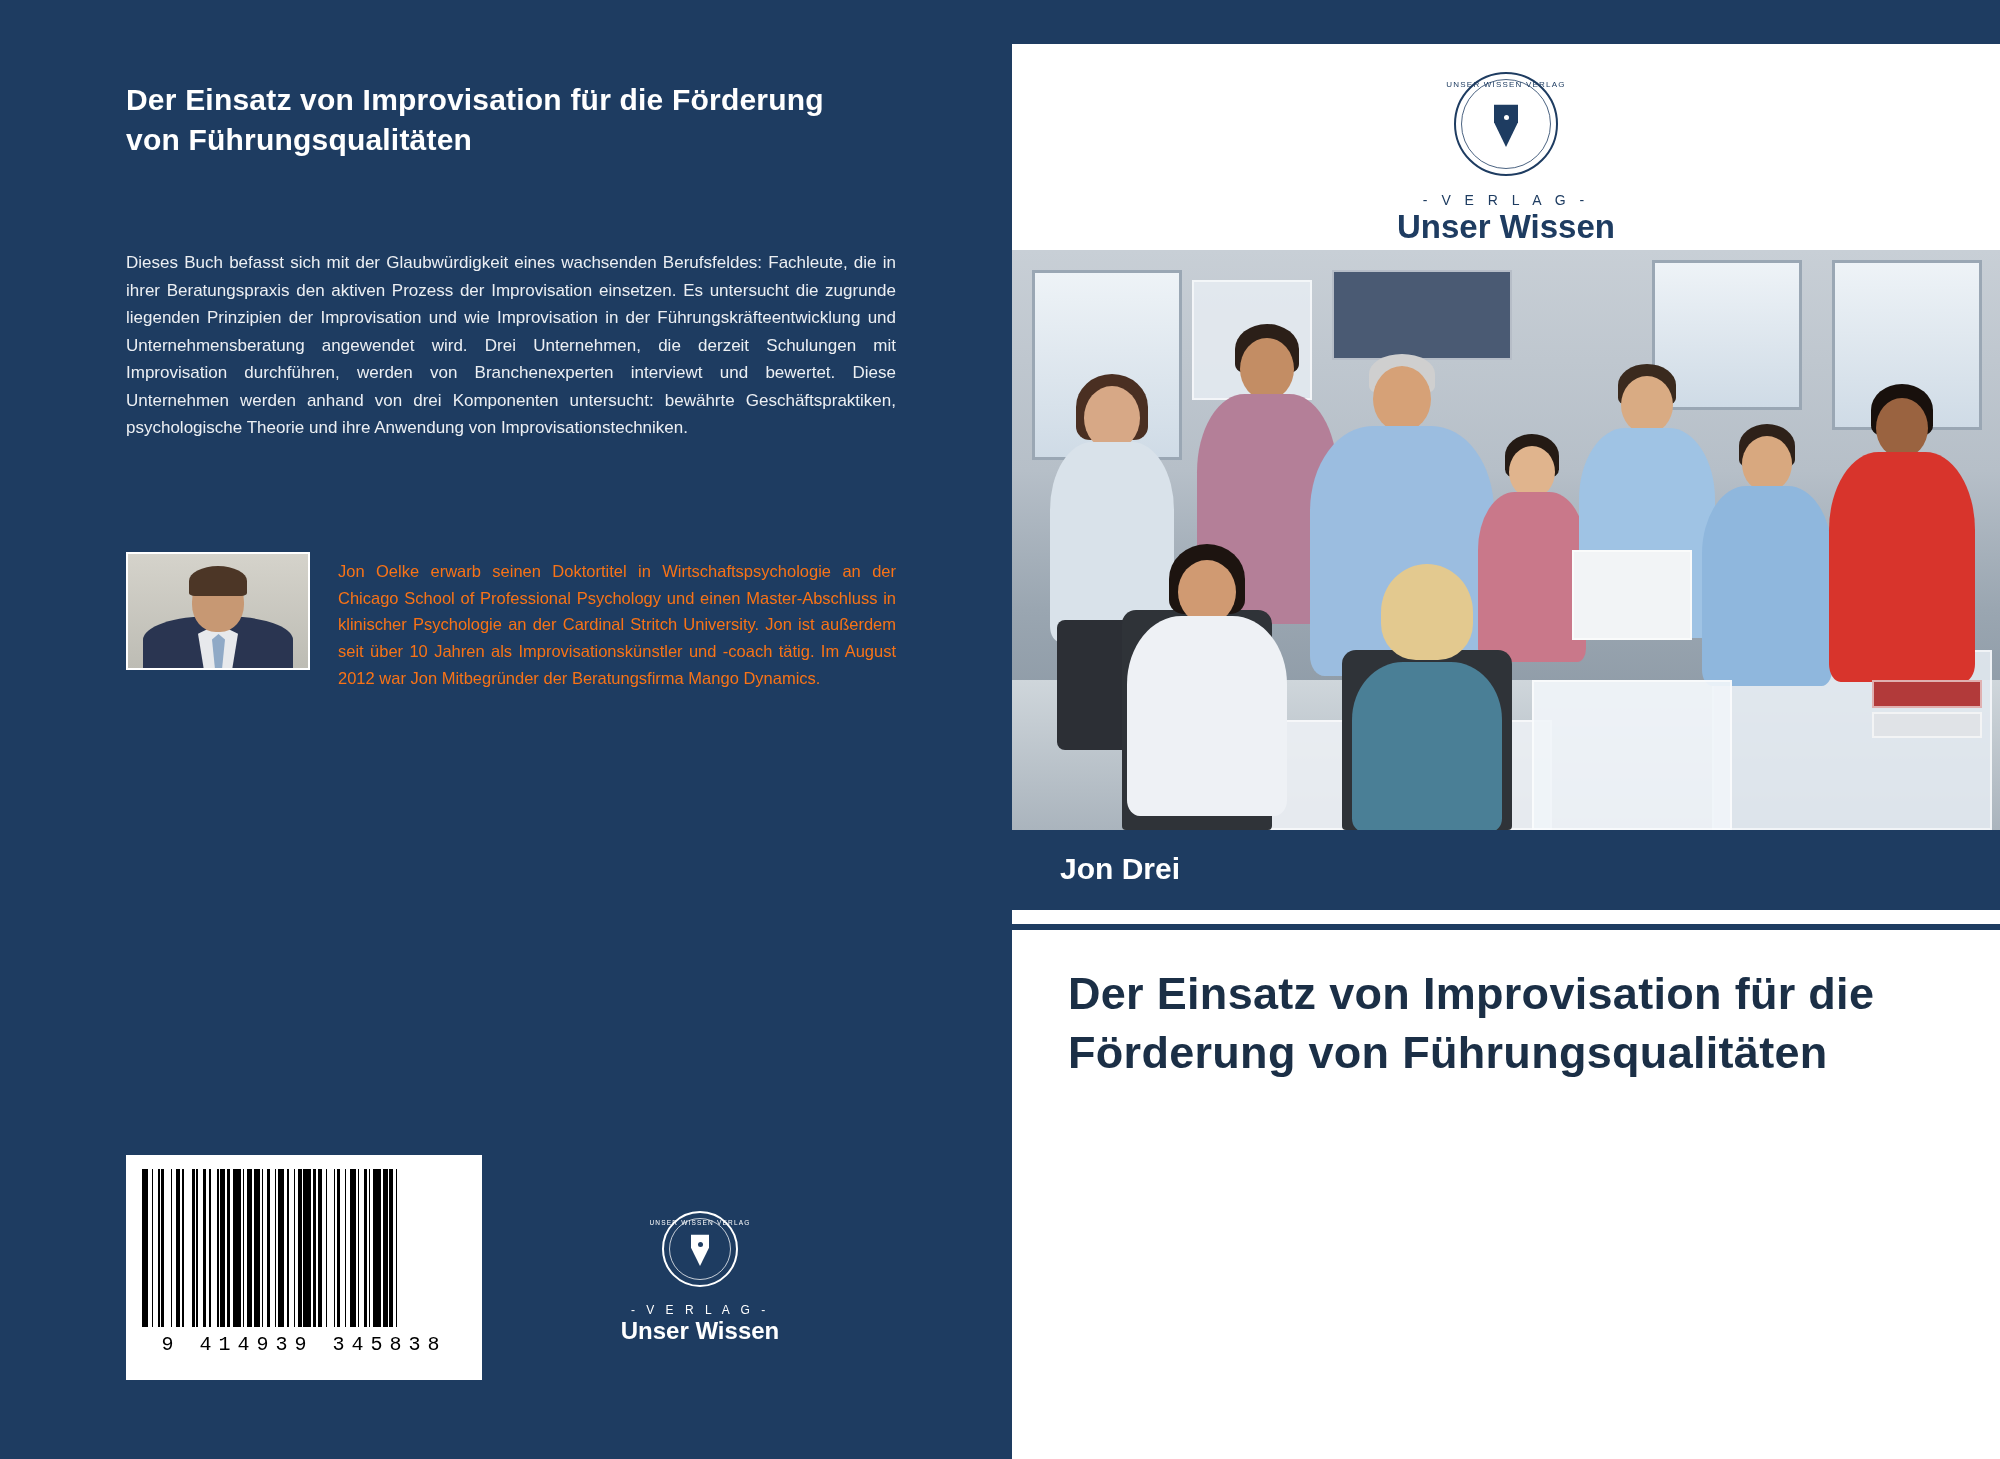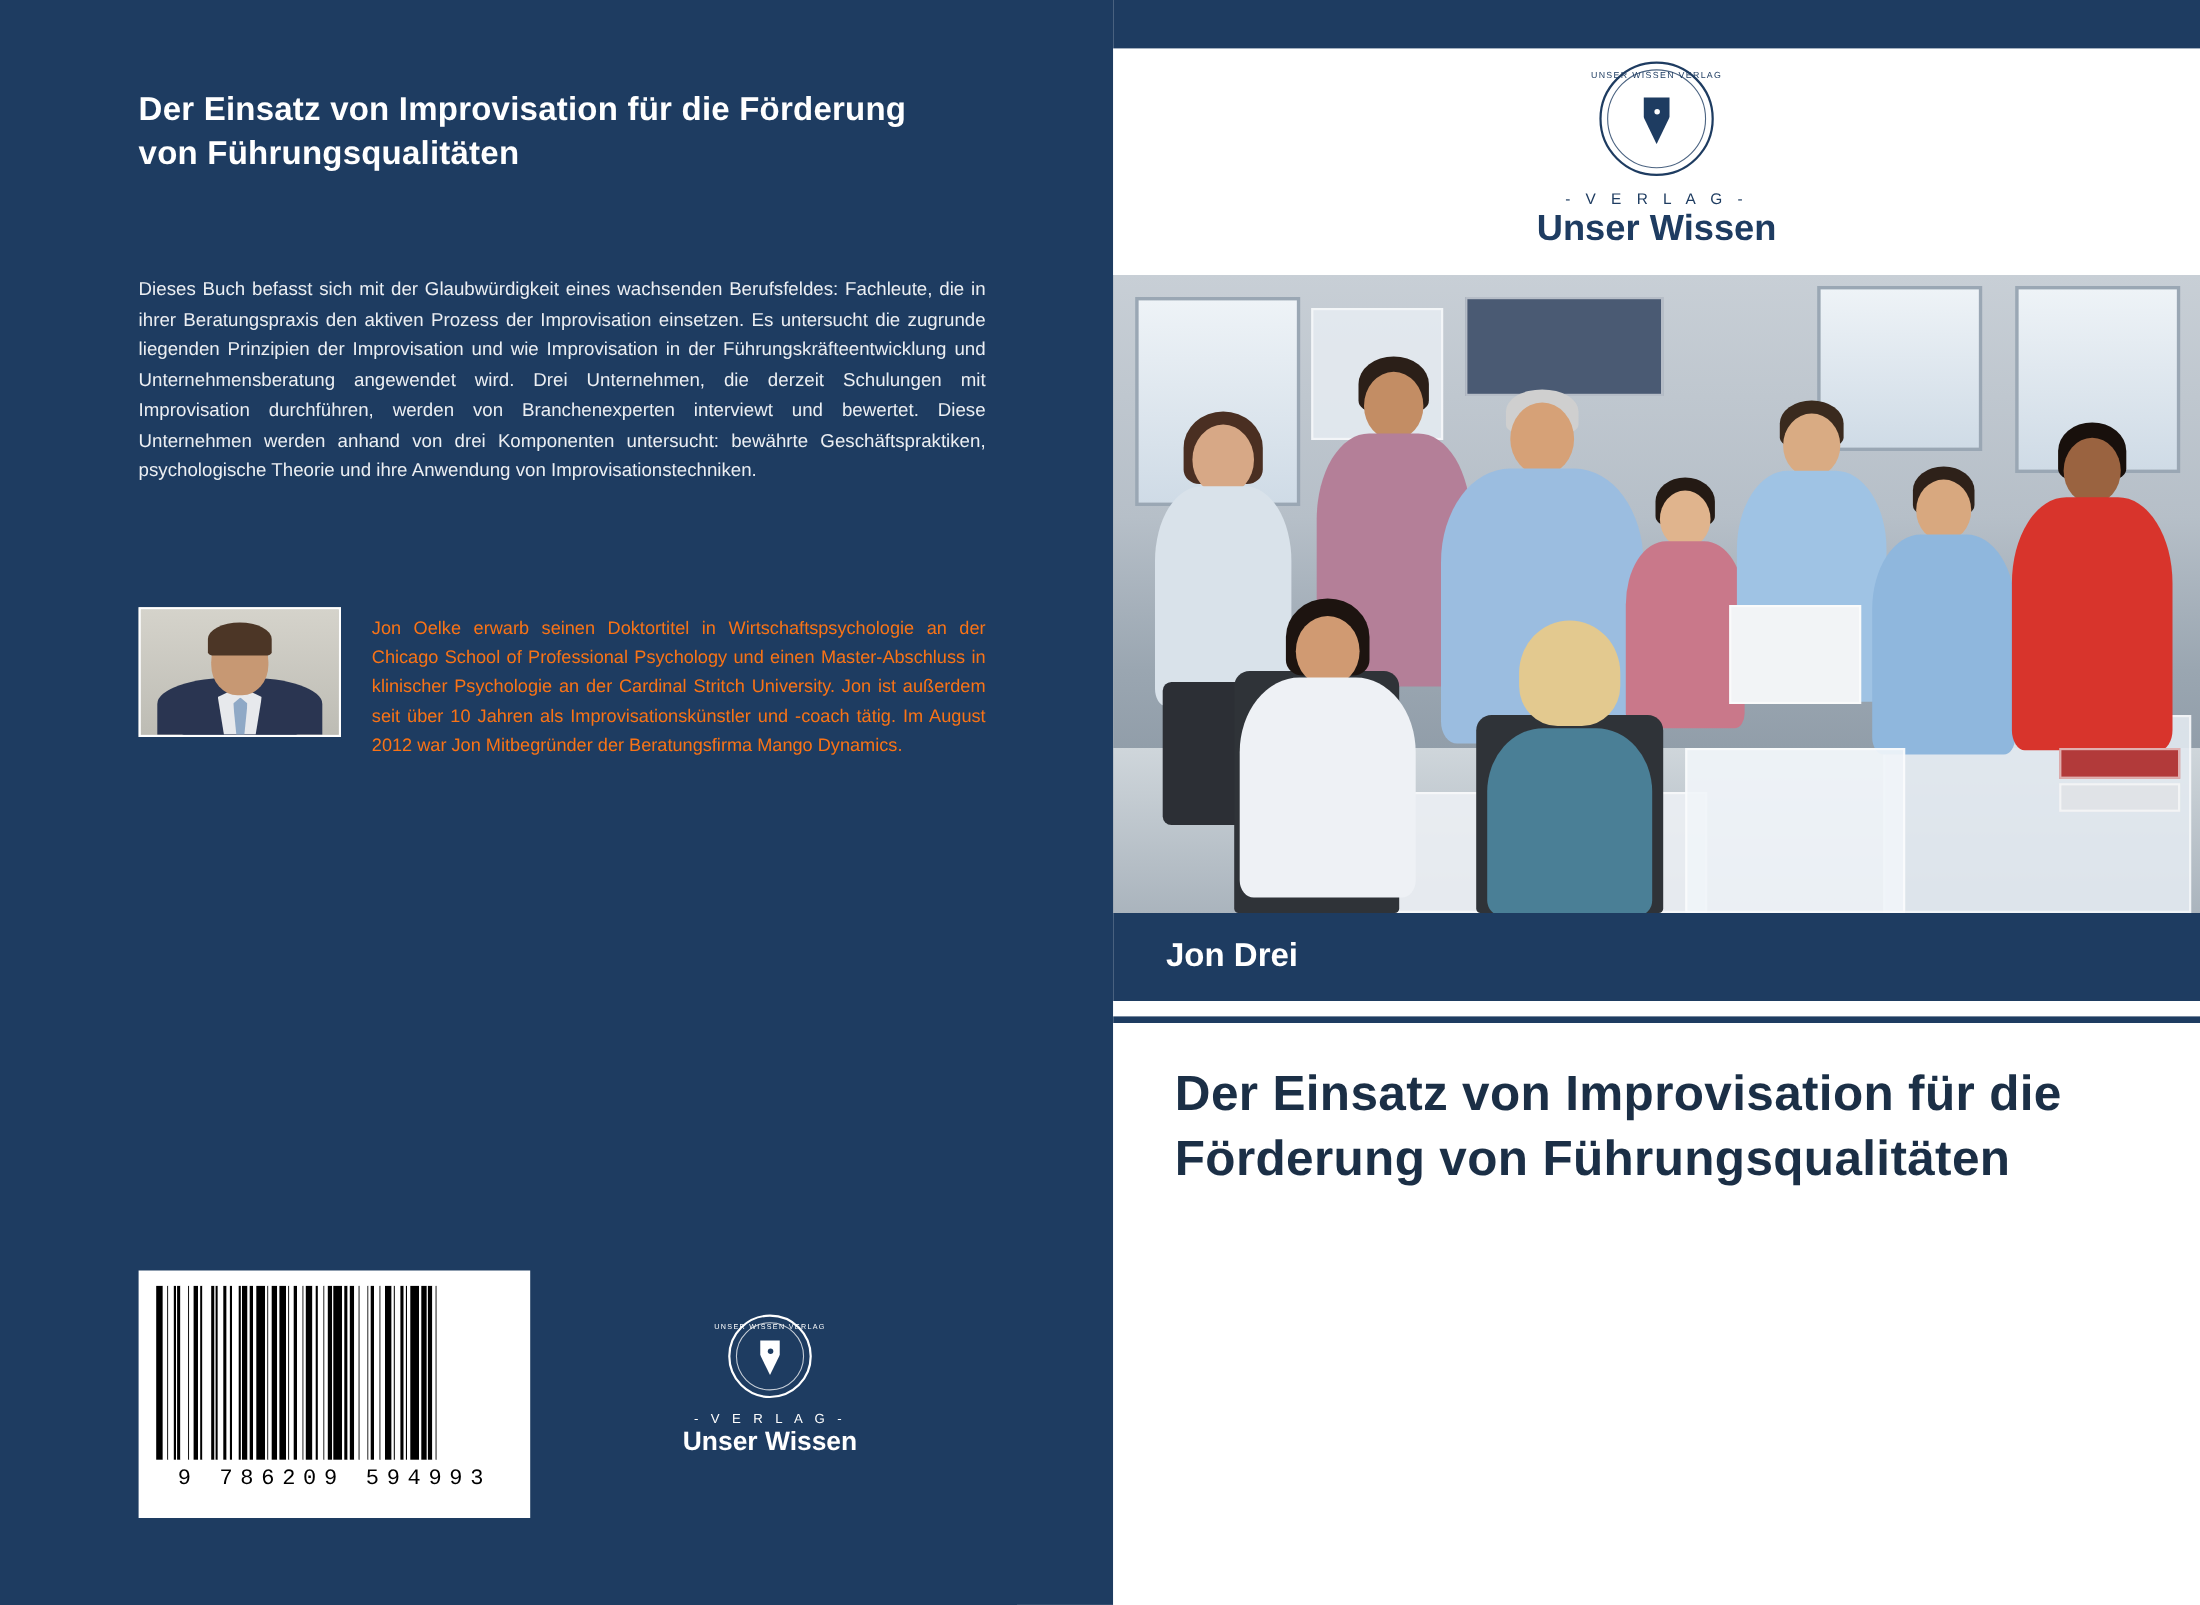--- a/index.html
+++ b/index.html
@@ -138,21 +138,21 @@
   
   .back-logo {
     position: absolute;
     left: 610px; top: 1195px;
     width: 180px;
     text-align: center;
     color: #ffffff;
   }
   .logo-circle {
     width: 76px; height: 76px;
-    margin: 0 auto;
+    margin: 16px auto;
     border-radius: 50%;
     border: 2px solid #ffffff;
     position: relative;
   }
   .logo-circle .ring {
     position: absolute; inset: 5px;
     border-radius: 50%;
     border: 1px solid rgba(255,255,255,.75);
   }
   .logo-nib {
@@ -415,21 +415,21 @@
           <i style="width: 3.2px; background: rgb(255, 255, 255);"></i>
           <i style="width: 8px; background: rgb(0, 0, 0);"></i>
           <i style="width: 1.6px; background: rgb(255, 255, 255);"></i>
           <i style="width: 4.8px; background: rgb(0, 0, 0);"></i>
           <i style="width: 1.6px; background: rgb(255, 255, 255);"></i>
           <i style="width: 3.2px; background: rgb(0, 0, 0);"></i>
           <i style="width: 3.2px; background: rgb(255, 255, 255);"></i>
           <i style="width: 1.6px; background: rgb(0, 0, 0);"></i>
           <i style="width: 6.4px; background: rgb(255, 255, 255);"></i>
         </div>
-      <div class="barcode-digits">9 786209 594993</div>
+      <div class="barcode-digits">9 414939 345838</div>
     </div>
 
     <div class="back-logo">
       <div class="logo-circle">
         <div class="ring"></div>
         <div class="logo-arc">UNSER WISSEN VERLAG</div>
         <div class="logo-nib"></div>
       </div>
       <div class="logo-verlag">- V E R L A G -</div>
       <div class="logo-name">Unser Wissen</div>

